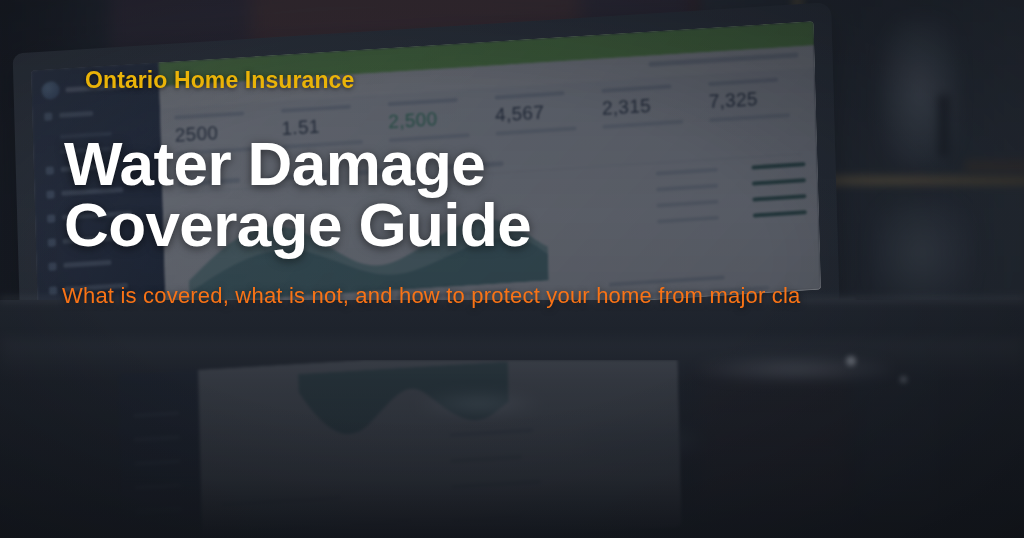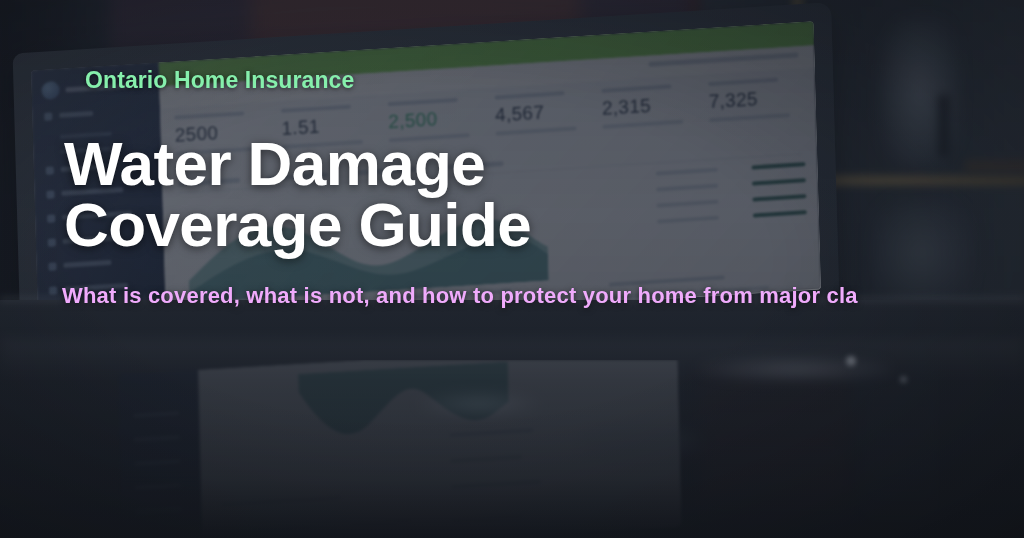--- a/index.html
+++ b/index.html
@@ -323,39 +323,39 @@
   .overlay-vig {
     position:absolute; inset:0;
     background:radial-gradient(ellipse at 42% 48%, rgba(0,0,0,0) 40%, rgba(0,0,0,.30) 100%);
   }
 
   
   .content { position:absolute; left:0; top:0; width:1024px; height:538px; }
 
   .eyebrow {
     position:absolute; left:85px; top:67px;
-    font-size:23px; font-weight:bold; color:#86efac;
+    font-size:23px; font-weight:bold; color:#eab308;
     letter-spacing:.1px;
     text-shadow:0 1px 5px rgba(0,0,0,.65);
     white-space:nowrap;
   }
 
   .headline {
     position:absolute; left:64px; top:134px;
     width:980px;
     font-size:62px; font-weight:bold; color:#ffffff;
     line-height:.98;
     letter-spacing:-.6px;
     text-shadow:0 2px 10px rgba(0,0,0,.55);
     white-space:pre-line;
   }
 
   .subtitle {
     position:absolute; left:62px; top:283px;
-    font-size:22px; font-weight:700; color:#f0abfc;
+    font-size:22px; font-weight:400; color:#f97316;
     letter-spacing:.2px;
     white-space:nowrap;
     text-shadow:0 1px 6px rgba(0,0,0,.65);
   }
 
   .cta {
     position:absolute; left:62px; top:400px;
     display:inline-flex; align-items:center; justify-content:center;
     height:62px; padding:0 36px;
     background:#eda31e;

